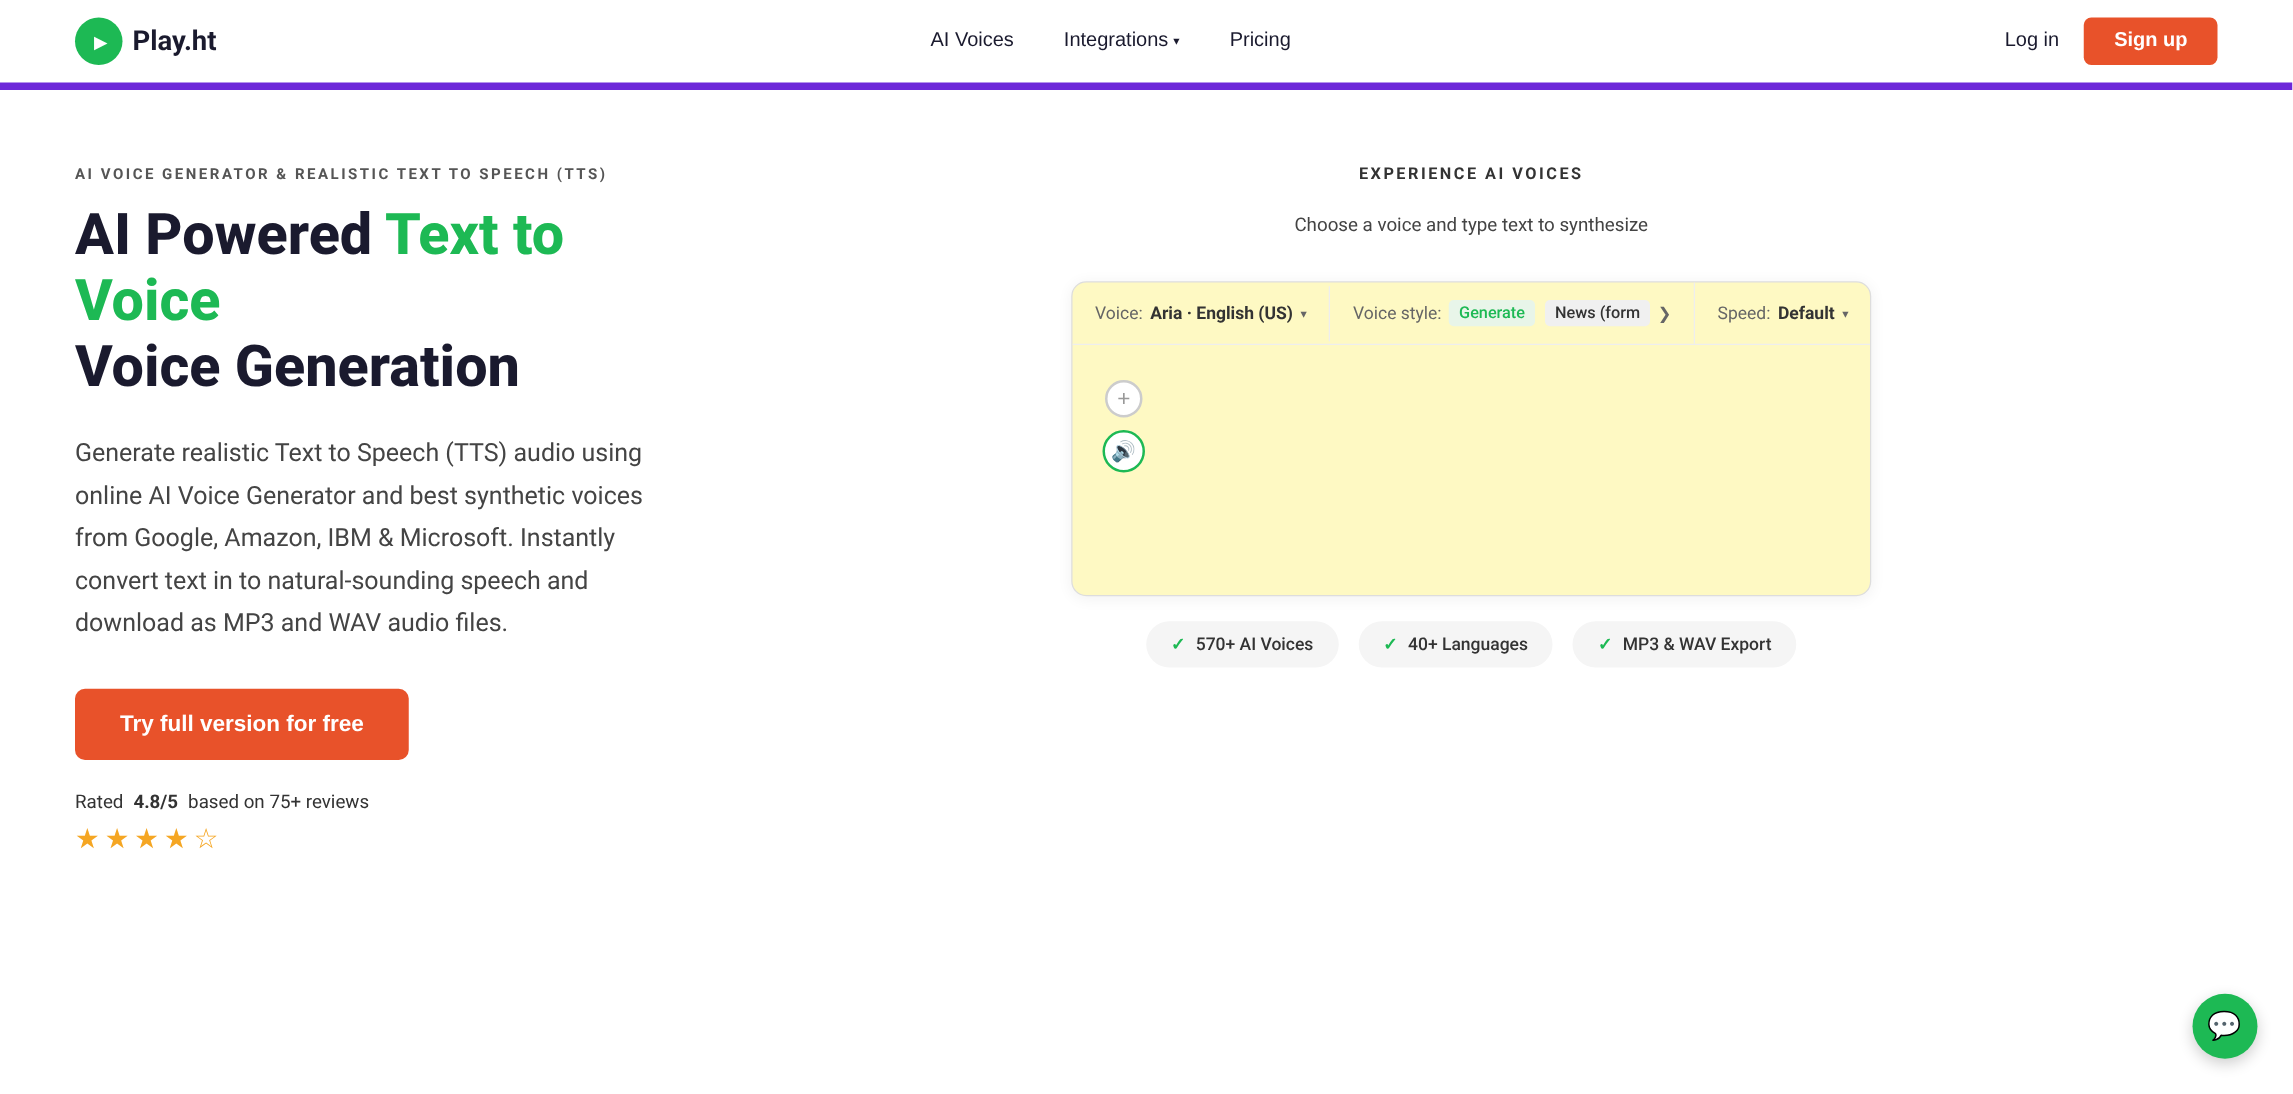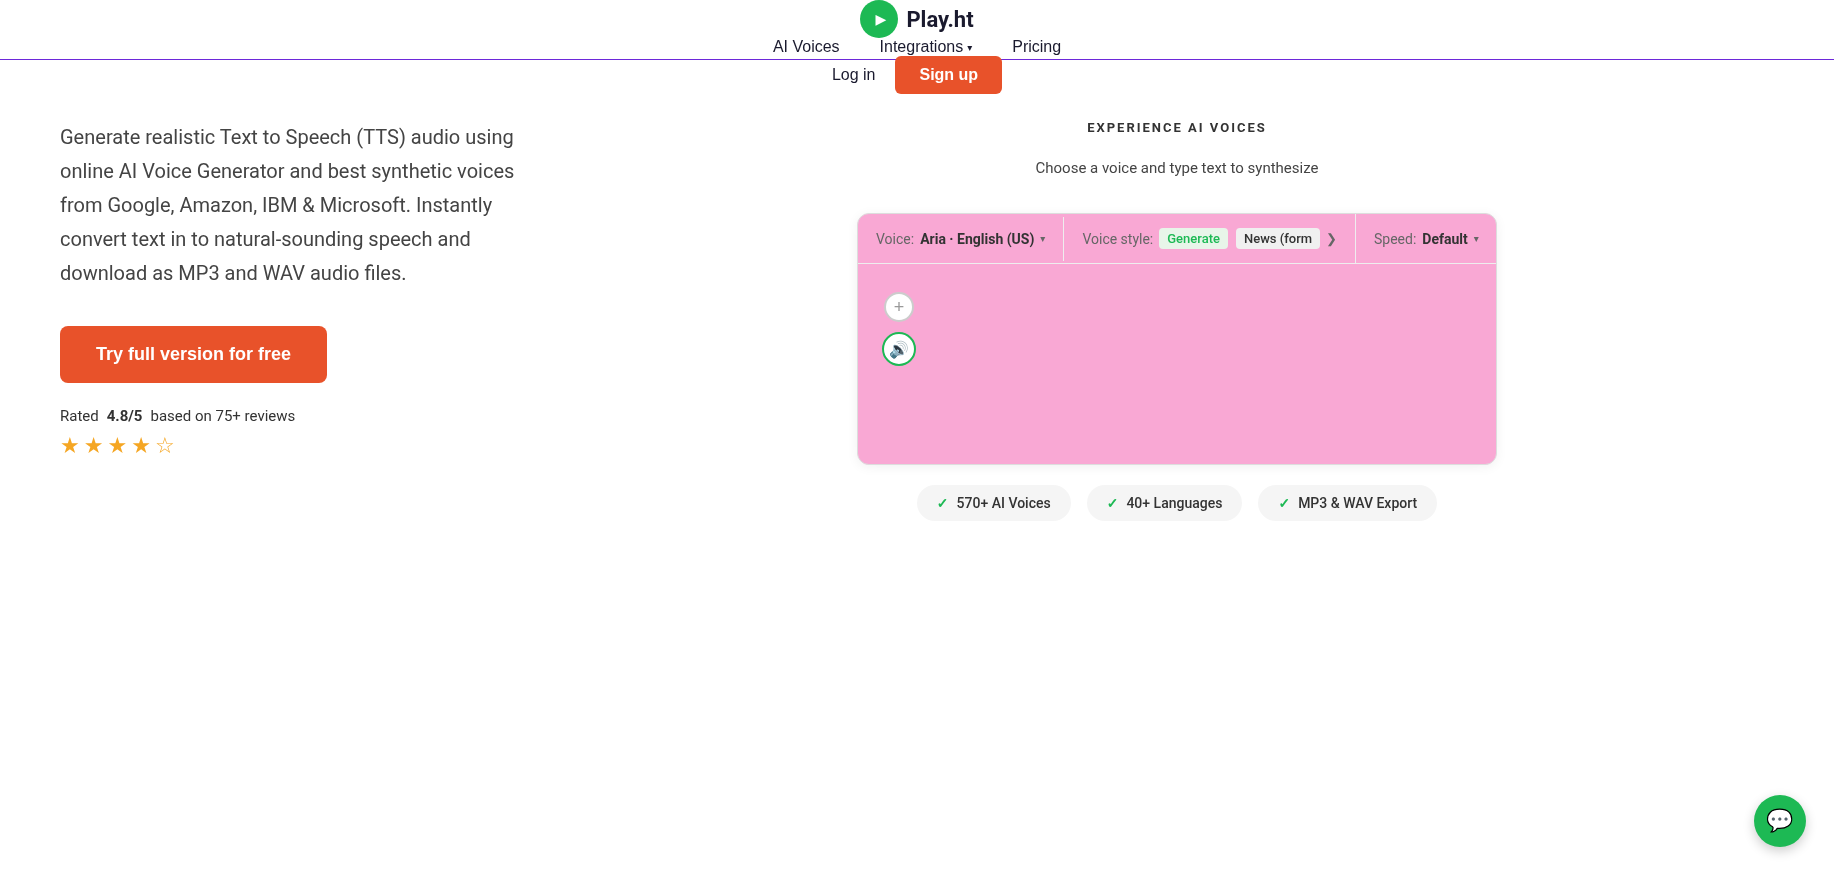--- a/index.html
+++ b/index.html
@@ -1,23 +1,22 @@
 <!DOCTYPE html>
 <html><head>
   <meta charset="utf-8">
   <style>
     * { margin: 0; padding: 0; box-sizing: border-box; }
     body { font-family: -apple-system, BlinkMacSystemFont, 'Segoe UI', Roboto, sans-serif; background: #fff; color: #1a1a2e; }
 
     
     nav {
       display: flex; align-items: center; justify-content: space-between;
-      padding: 0 60px; height: 60px;
-      border-bottom: 1px solid #6d28d9;
-      flex-direction: column;
+      padding: 0 60px; height: 72px;
+      border-bottom: 6px solid #6d28d9;
     }
     .nav-logo { display: flex; align-items: center; gap: 8px; text-decoration: none; }
     .logo-icon {
       width: 38px; height: 38px; border-radius: 50%; background: #1db954;
       display: flex; align-items: center; justify-content: center;
     }
     .logo-icon::after {
       content: '▶'; color: #fff; font-size: 14px; margin-left: 3px;
     }
     .logo-text { font-size: 22px; font-weight: 700; color: #1a1a2e; }
@@ -63,21 +62,21 @@
     .star-full { color: #f5a623; }
     .star-half { color: #f5a623; position: relative; }
 
     
     .hero-right { flex: 1; display: flex; flex-direction: column; align-items: center; gap: 20px; }
     .experience-title { font-size: 13px; font-weight: 700; letter-spacing: 2px; text-transform: uppercase; color: #333; margin-bottom: 4px; text-align: center; }
     .experience-sub { font-size: 15px; color: #444; text-align: center; margin-bottom: 16px; }
 
     
     .tts-widget {
-      background: #f9a8d4; border: 1px solid #ddd; border-radius: 12px;
+      background: #fef9c3; border: 1px solid #ddd; border-radius: 12px;
       width: 100%; max-width: 640px; overflow: hidden;
       box-shadow: 0 2px 12px rgba(0,0,0,0.06);
     }
     .tts-toolbar {
       display: flex; align-items: center; gap: 0;
       border-bottom: 1px solid #eee; padding: 0;
     }
     .tts-toolbar-item {
       display: flex; align-items: center; gap: 6px;
       padding: 14px 18px; font-size: 14px; color: #333;
@@ -146,20 +145,24 @@
     <button class="nav-link">Pricing</button>
   </div>
   <div class="nav-actions">
     <button class="btn-login">Log in</button>
     <button class="btn-signup">Sign up</button>
   </div>
 </nav>
 
 <section class="hero">
   <div class="hero-left">
+    <p class="hero-eyebrow">AI VOICE GENERATOR &amp; REALISTIC TEXT TO SPEECH (TTS)</p>
+    <h1 class="hero-heading">
+      <span class="hero-heading-black">AI Powered </span><span class="hero-heading-green">Text to Voice</span><span class="hero-heading-black"><br>Voice Generation</span>
+    </h1>
     <p class="hero-desc">Generate realistic Text to Speech (TTS) audio using online AI Voice Generator and best synthetic voices from Google, Amazon, IBM &amp; Microsoft. Instantly convert text in to natural-sounding speech and download as MP3 and WAV audio files.</p>
     <button class="btn-cta">Try full version for free</button>
     <div>
       <div class="rating-row">
         <span>Rated </span>
           <span class="rating-bold">4.8/5</span>
           <span> based on 75+ reviews</span>
       </div>
       <div class="stars">
         <span class="star star-full">★</span>

